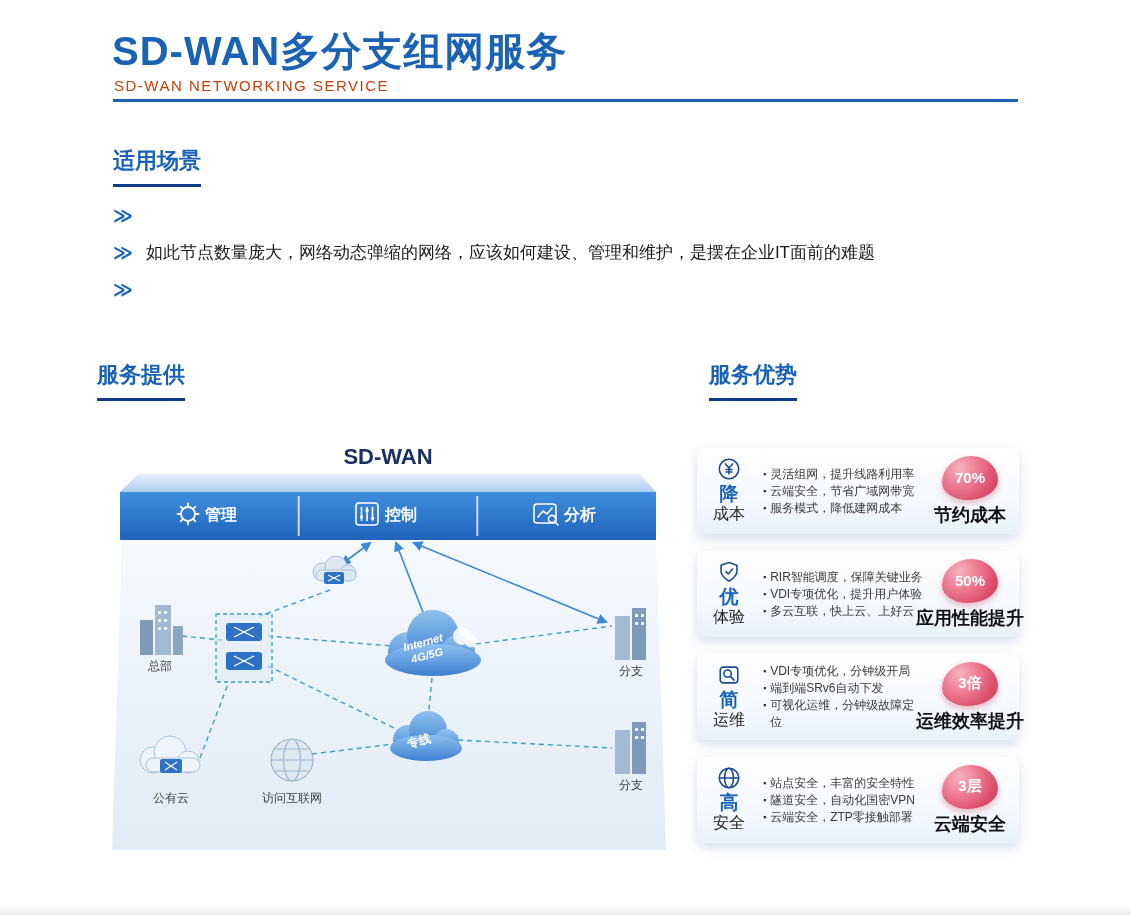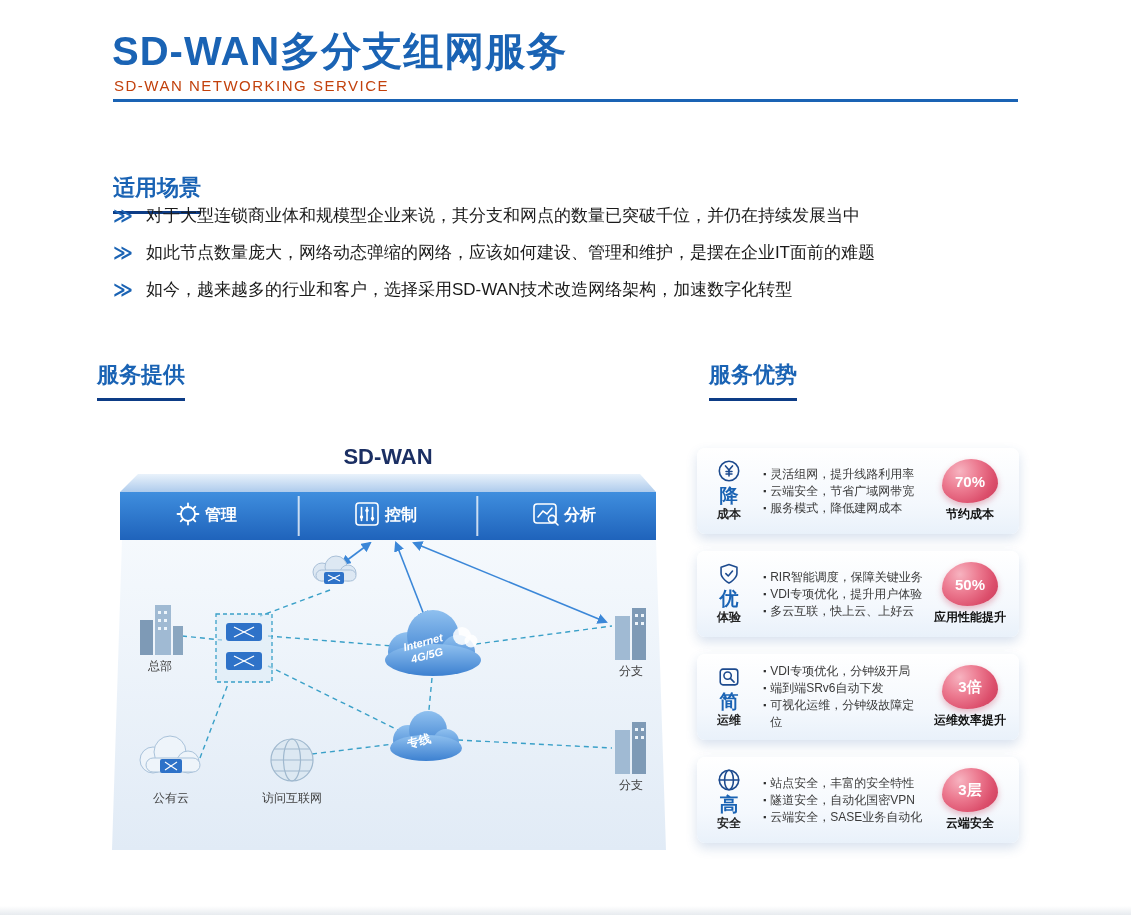--- a/index.html
+++ b/index.html
@@ -8,21 +8,21 @@
 
   
   .title{position:absolute;left:112px;top:24px;margin:0;font-size:40px;font-weight:bold;
          color:#1a63b4;letter-spacing:1px;}
   .subtitle{position:absolute;left:114px;top:77px;font-size:15px;color:#c2410c;letter-spacing:1.5px;}
   .top-rule{position:absolute;left:113px;top:99px;width:905px;height:3px;background:#1a63b4;}
 
   
   .sec-head{position:absolute;font-size:22px;font-weight:bold;color:#1a63b4;
             padding-bottom:8px;border-bottom:3px solid #0d3c86;}
-  #h-scn{left:113px;top:146px;margin-top:27px;}
+  #h-scn{left:113px;top:146px;}
   #h-svc{left:97px;top:360px;}
   #h-adv{left:697px;top:360px;margin-left:12px;}
 
   
   .bullets{position:absolute;left:113px;top:204px;width:915px;}
   .bullets .row{display:flex;align-items:flex-start;margin-bottom:13px;font-size:17px;
                 color:#1a1a1a;line-height:1.4;}
   .chev{color:#1a63b4;font-weight:bold;font-size:19px;margin-right:13px;line-height:1.25;}
 
   
@@ -32,57 +32,55 @@
   .panel-label{font-size:16px;font-weight:bold;fill:#ffffff;}
 
   
   .cards{position:absolute;left:697px;top:448px;width:322px;}
   .card{display:flex;align-items:center;width:322px;height:86px;margin-bottom:17px;
         background:linear-gradient(180deg,#ffffff 0%,#f4f8fd 65%,#e9f1fa 100%);
         border-radius:8px;box-shadow:0 5px 12px rgba(40,90,160,0.18);}
   .card-left{width:64px;display:flex;flex-direction:column;align-items:center;justify-content:center;}
   .card-icon{width:24px;height:24px;margin-bottom:2px;}
   .card-big{font-size:19px;font-weight:bold;color:#1a63b4;line-height:1.15;}
-  .card-small{font-size:12px;font-weight:bold;color:#222222;}
+  .card-small{font-size:16px;font-weight:normal;color:#222222;}
   .card-bullets{flex:1;list-style:none;margin:0;padding:0 2px;}
   .card-bullets li{display:flex;font-size:12px;color:#3a3a3a;line-height:17px;}
   .sq{color:#2a2a2a;font-size:9px;margin-right:4px;line-height:17px;}
   .card-right{width:90px;display:flex;flex-direction:column;align-items:center;justify-content:center;padding-right:4px;}
   .blob{width:56px;height:44px;border-radius:52% 48% 55% 45% / 60% 55% 45% 40%;
         background:radial-gradient(circle at 32% 28%,#f7b3c0 0%,#ec7a90 38%,#dc4f6c 70%,#c83a58 100%);
         display:flex;align-items:center;justify-content:center;
         box-shadow:0 3px 6px rgba(200,60,90,.35);}
   .blob span{color:#ffffff;font-weight:bold;font-size:15px;}
-  .stat-label{margin-top:3px;font-size:12px;font-weight:bold;color:#111111;white-space:nowrap;}
+  .stat-label{margin-top:3px;font-size:18px;font-weight:bold;color:#111111;white-space:nowrap;}
 
   .bottom-shade{position:absolute;left:0;bottom:0;width:1131px;height:9px;
                 background:linear-gradient(180deg,#ffffff,#e7ebef);}
 </style>
 </head>
 <body>
 
 <div class="page">
 
   <h1 class="title">SD-WAN多分支组网服务</h1>
   <div class="subtitle">SD-WAN NETWORKING SERVICE</div>
   <div class="top-rule"></div>
 
   <div class="sec-head" id="h-scn">适用场景</div>
   <div class="bullets">
     <div class="row">
       <span class="chev">≫</span>
-      <span>对于大型连锁商业体和规模型企业来说，其分支和网点的数量已突破千位，并仍在持续发展当中</span>
     </div>
     <div class="row">
       <span class="chev">≫</span>
       <span>如此节点数量庞大，网络动态弹缩的网络，应该如何建设、管理和维护，是摆在企业IT面前的难题</span>
     </div>
     <div class="row">
       <span class="chev">≫</span>
-      <span>如今，越来越多的行业和客户，选择采用SD-WAN技术改造网络架构，加速数字化转型</span>
     </div>
   </div>
 
   <div class="sec-head" id="h-svc">服务提供</div>
   <div class="sec-head" id="h-adv">服务优势</div>
 
   <svg class="diagram" viewBox="0 0 570 435">
     <defs>
       <linearGradient id="barGrad" x1="0" y1="0" x2="0" y2="1">
         <stop offset="0" stop-color="#3f8ede"></stop>
@@ -396,21 +394,21 @@
         <li>
             <span class="sq">▪</span>
             <span>站点安全，丰富的安全特性</span>
           </li>
         <li>
             <span class="sq">▪</span>
             <span>隧道安全，自动化国密VPN</span>
           </li>
         <li>
             <span class="sq">▪</span>
-            <span>云端安全，SASE业务自动化</span>
+            <span>云端安全，ZTP零接触部署</span>
           </li>
       </ul>
       <div class="card-right">
         <div class="blob">
             <span>3层</span>
           </div>
         <div class="stat-label">云端安全</div>
       </div>
     </div>
 

